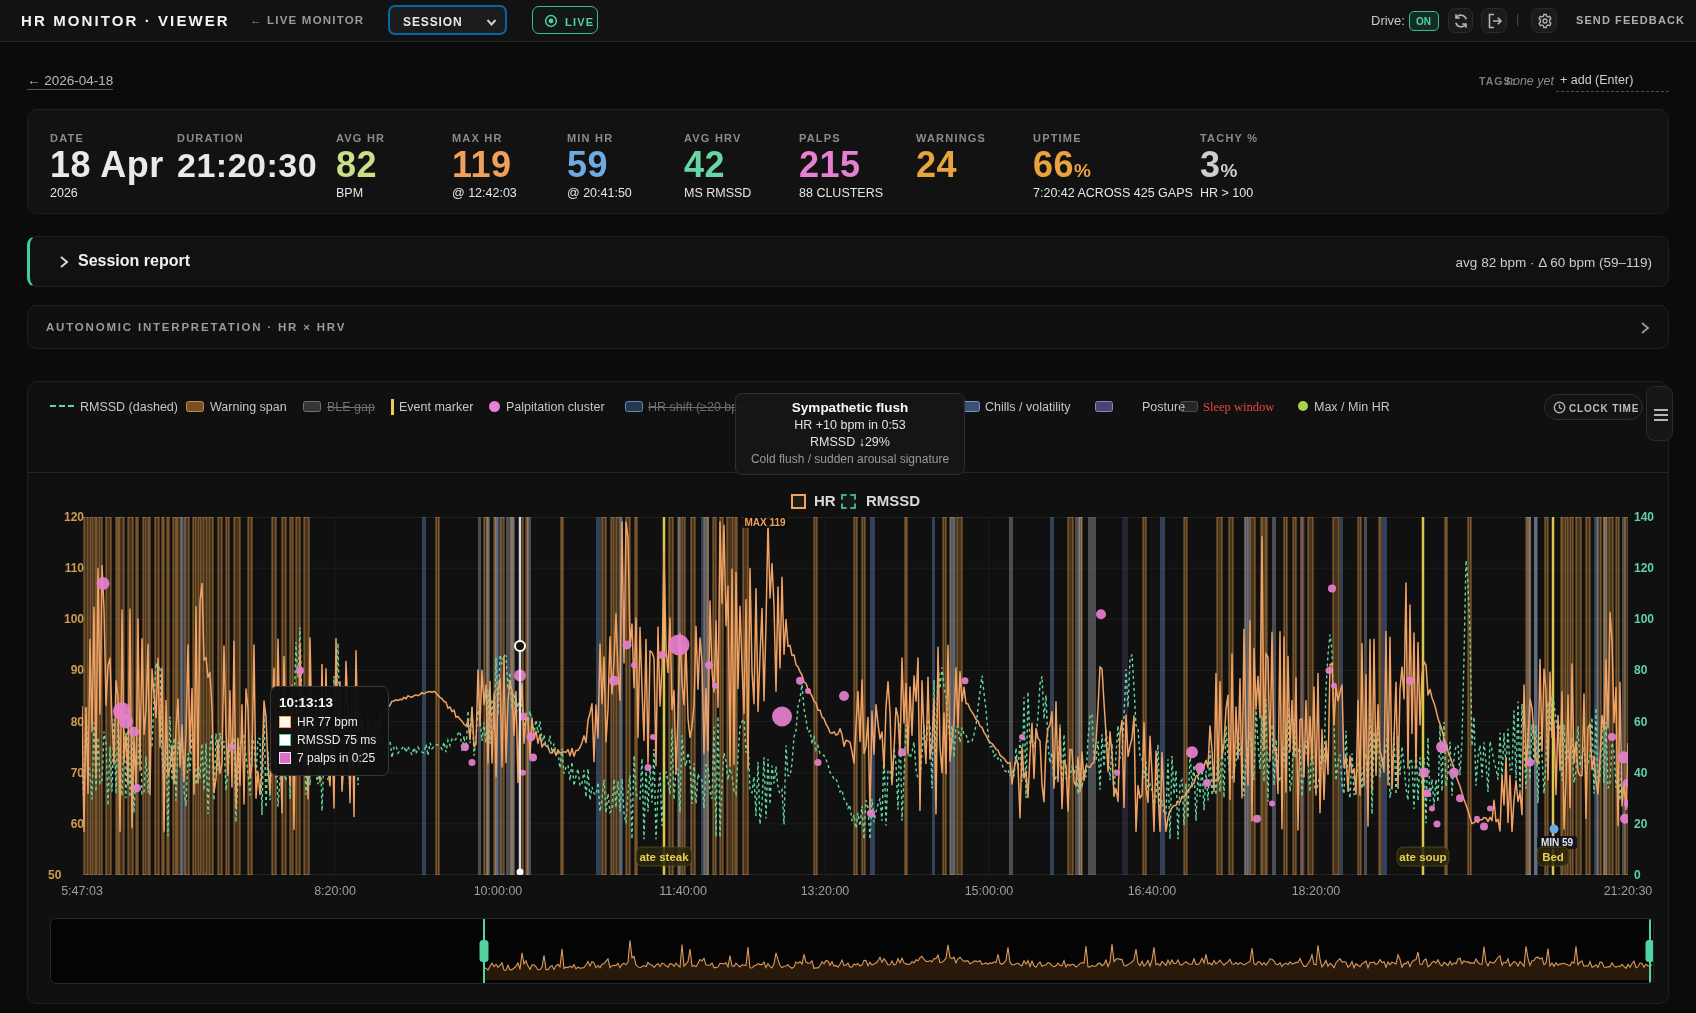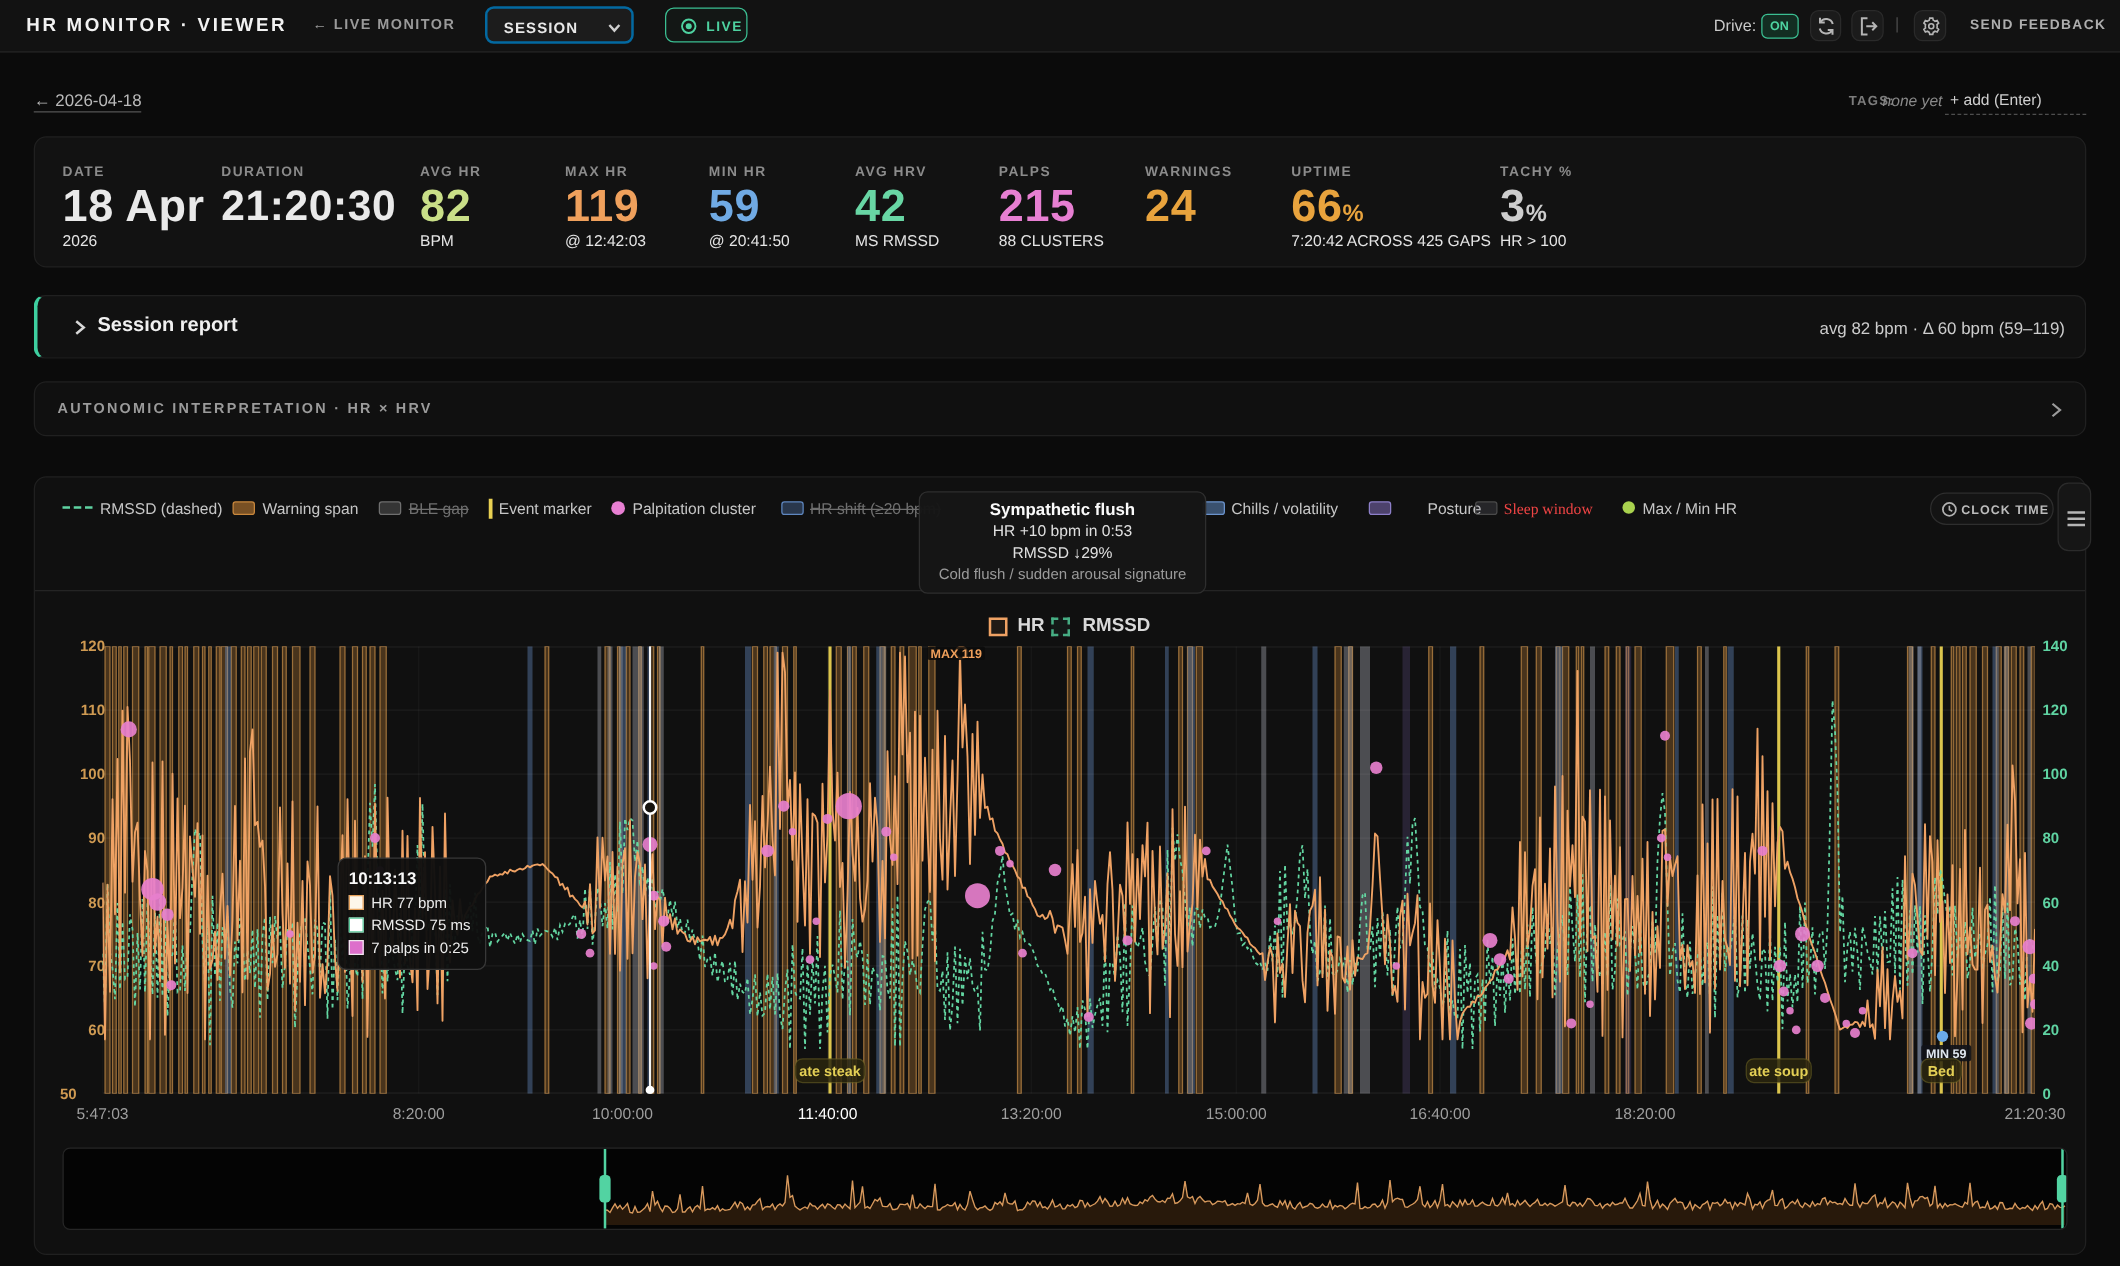--- a/index.html
+++ b/index.html
@@ -400,21 +400,21 @@
         <text x="1341" y="343.5" text-anchor="middle" font-size="11.5" font-weight="bold" fill="#e3cf55">ate soup</text>
         <rect x="1455.0" y="330" width="32" height="19" rx="6" fill="rgba(42,38,14,0.85)" stroke="rgba(120,110,40,0.5)"></rect>
         <text x="1471" y="343.5" text-anchor="middle" font-size="11.5" font-weight="bold" fill="#e3cf55">Bed</text>
 </svg>
 
   </div>
 
   <div class="abs" style="left:9px;top:502px;width:90px;text-align:center;font-size:12.5px;color:#9e9e9e;">5:47:03</div>
 <div class="abs" style="left:262px;top:502px;width:90px;text-align:center;font-size:12.5px;color:#9e9e9e;">8:20:00</div>
 <div class="abs" style="left:425px;top:502px;width:90px;text-align:center;font-size:12.5px;color:#9e9e9e;">10:00:00</div>
-<div class="abs" style="left:589px;top:502px;width:90px;text-align:center;font-size:12.5px;color:#ffffff;">11:40:00</div>
+<div class="abs" style="left:589px;top:502px;width:90px;text-align:right;font-size:12.5px;color:#a3a3a3;">11:40:00</div>
 <div class="abs" style="left:752px;top:502px;width:90px;text-align:center;font-size:12.5px;color:#9e9e9e;">13:20:00</div>
 <div class="abs" style="left:916px;top:502px;width:90px;text-align:center;font-size:12.5px;color:#9e9e9e;">15:00:00</div>
 <div class="abs" style="left:1079px;top:502px;width:90px;text-align:center;font-size:12.5px;color:#9e9e9e;">16:40:00</div>
 <div class="abs" style="left:1243px;top:502px;width:90px;text-align:center;font-size:12.5px;color:#9e9e9e;">18:20:00</div>
 <div class="abs" style="left:1555px;top:502px;width:90px;text-align:center;font-size:12.5px;color:#9e9e9e;">21:20:30</div>
 
   <div class="abs" style="left:22px;top:536px;width:1604px;height:66px;background:#040404;border:1px solid #262626;border-radius:6px;overflow:hidden;">
     <div class="abs" style="left:0;top:0;">
       
 <svg width="1604" height="64" viewBox="0 0 1604 64" xmlns="http://www.w3.org/2000/svg">

